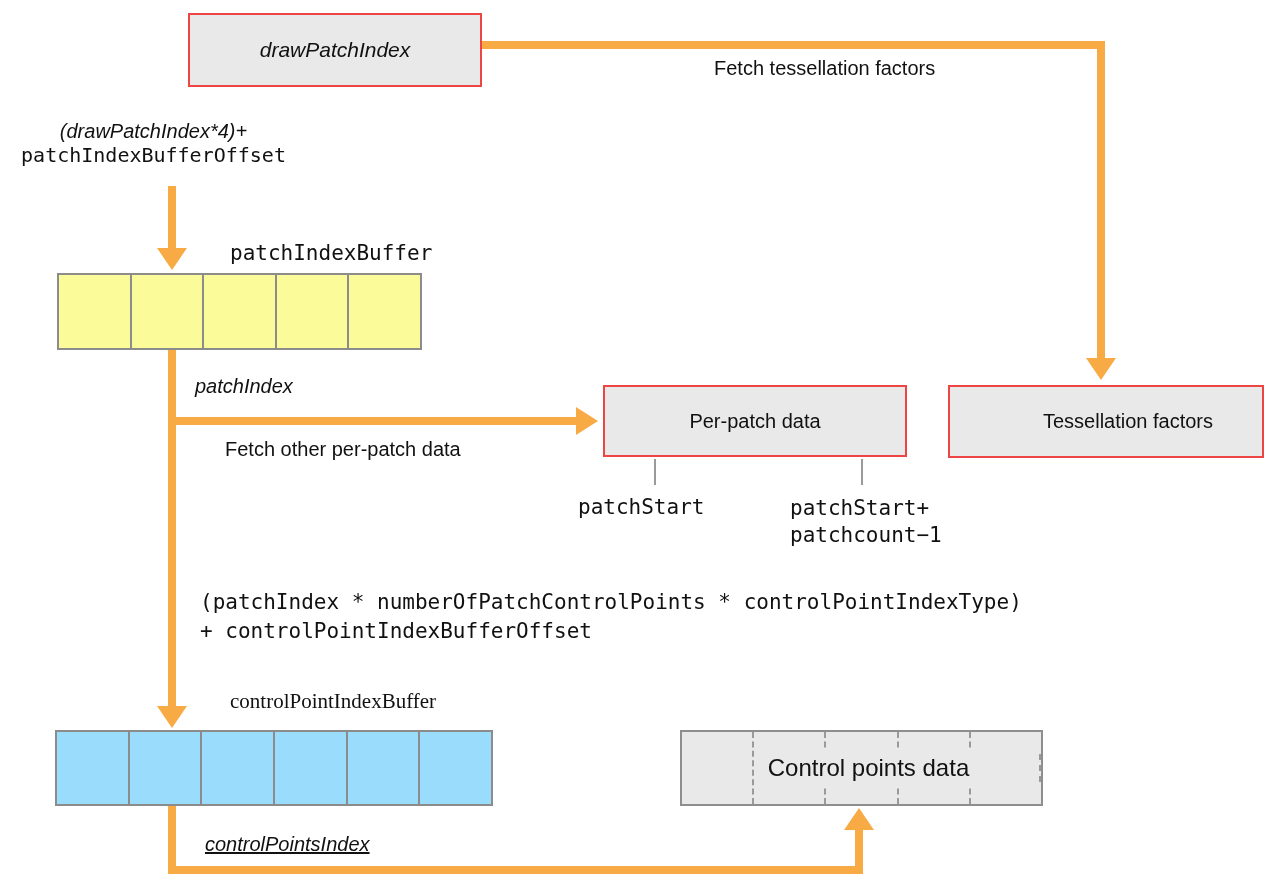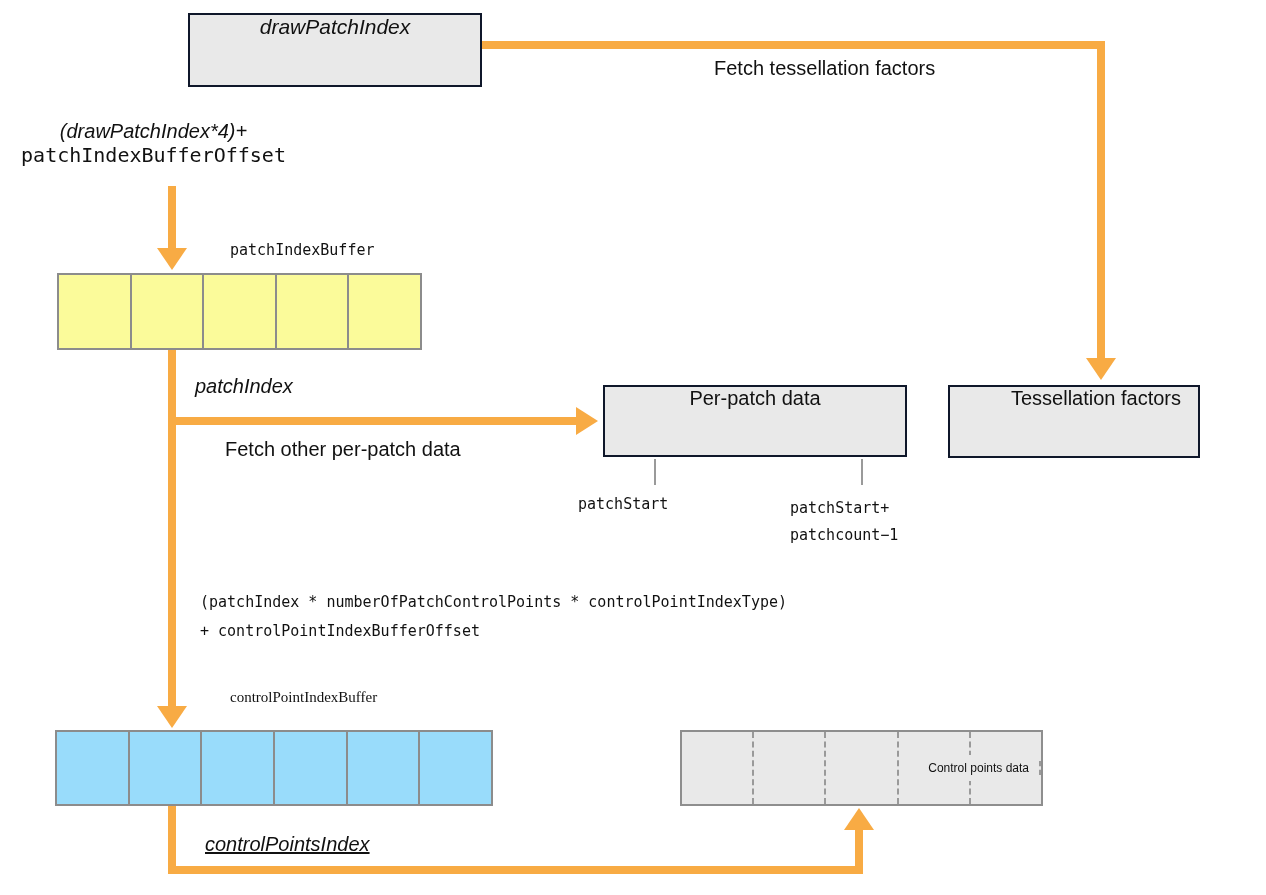--- a/index.html
+++ b/index.html
@@ -1,49 +1,49 @@
 <!DOCTYPE html>
 <html><head>
 <meta charset="utf-8">
 <style>
   html,body{margin:0;padding:0;background:#fff;}
   #stage{position:relative;width:1266px;height:895px;background:#ffffff;overflow:hidden;
          font-family:"Liberation Sans",sans-serif;color:#111;}
 
   
-  .gbox{position:absolute;background:#E9E9E9;border:2px solid #0f172a;
-        display:flex;align-items:flex-start;justify-content:center;
+  .gbox{position:absolute;background:#E9E9E9;border:2px solid #ef4444;
+        display:flex;align-items:center;justify-content:center;
         font-size:20px;box-sizing:border-box;}
   .italic{font-style:italic;}
 
   
   .buffer{position:absolute;border:2px solid #8C8C8C;display:flex;box-sizing:border-box;}
   .buffer>div{flex:1;border-right:2px solid #8C8C8C;}
   .buffer>div:last-child{border-right:none;}
   .buffer.yellow>div{background:#FBFB9A;}
   .buffer.blue>div{background:#99DCFB;}
 
   
   .segbox{position:absolute;background:#E9E9E9;border:2px solid #8E8E8E;display:flex;box-sizing:border-box;}
   .segbox>div{flex:1;border-right:2px dashed #9A9A9A;}
   .segbox>div:last-child{border-right:none;}
   .segbox .seg-label{position:absolute;left:16px;right:0;top:50%;transform:translateY(-50%);
-        text-align:right;font-size:12px;}
+        text-align:center;font-size:24px;}
   .segbox .seg-label span{background:#E9E9E9;padding:6px 10px;}
 
   
   .conn{position:absolute;background:#F8AB44;}
   .ah{position:absolute;width:0;height:0;}
   .ah.down{border-left:15px solid transparent;border-right:15px solid transparent;border-top:22px solid #F8AB44;}
   .ah.up{border-left:15px solid transparent;border-right:15px solid transparent;border-bottom:22px solid #F8AB44;}
   .ah.right{border-top:14px solid transparent;border-bottom:14px solid transparent;border-left:22px solid #F8AB44;}
 
   
   .lbl{position:absolute;font-size:20px;white-space:nowrap;}
-  .mono{font-family:"DejaVu Sans Mono",monospace;font-size:15px;}
+  .mono{font-family:"DejaVu Sans Mono",monospace;font-size:21px;}
   .tick{position:absolute;width:2px;height:26px;background:#9A9A9A;}
   .center{text-align:center;}
 </style>
 </head>
 <body>
 
 <div id="stage">
 
   <div class="conn" style="left:482px;top:41px;width:623px;height:8px;"></div>
   <div class="conn" style="left:1097px;top:41px;width:8px;height:317px;"></div>
@@ -89,21 +89,21 @@
     <span>Per-patch data</span>
   </div>
   <div class="tick" style="left:654px;top:459px;"></div>
   <div class="tick" style="left:861px;top:459px;"></div>
   <div class="lbl mono" style="left:578px;top:495px;">patchStart</div>
   <div class="lbl mono" style="left:790px;top:495px;line-height:27px;">
     <div>patchStart+</div>
     <div>patchcount−1</div>
   </div>
 
-  <div class="gbox" style="left:948px;top:385px;width:252px;height:73px;padding-left:44px;">
+  <div class="gbox" style="left:948px;top:385px;width:316px;height:73px;padding-left:44px;">
     <span>Tessellation factors</span>
   </div>
 
   <div class="lbl mono" style="left:200px;top:588px;line-height:29px;">
     <div>(patchIndex * numberOfPatchControlPoints * controlPointIndexType)</div>
     <div>+ controlPointIndexBufferOffset</div>
   </div>
 
   <div class="lbl mono" style="left:230px;top:689px;font-family:Liberation Serif, serif;">controlPointIndexBuffer</div>
   <div class="buffer blue" style="left:55px;top:730px;width:438px;height:76px;">

